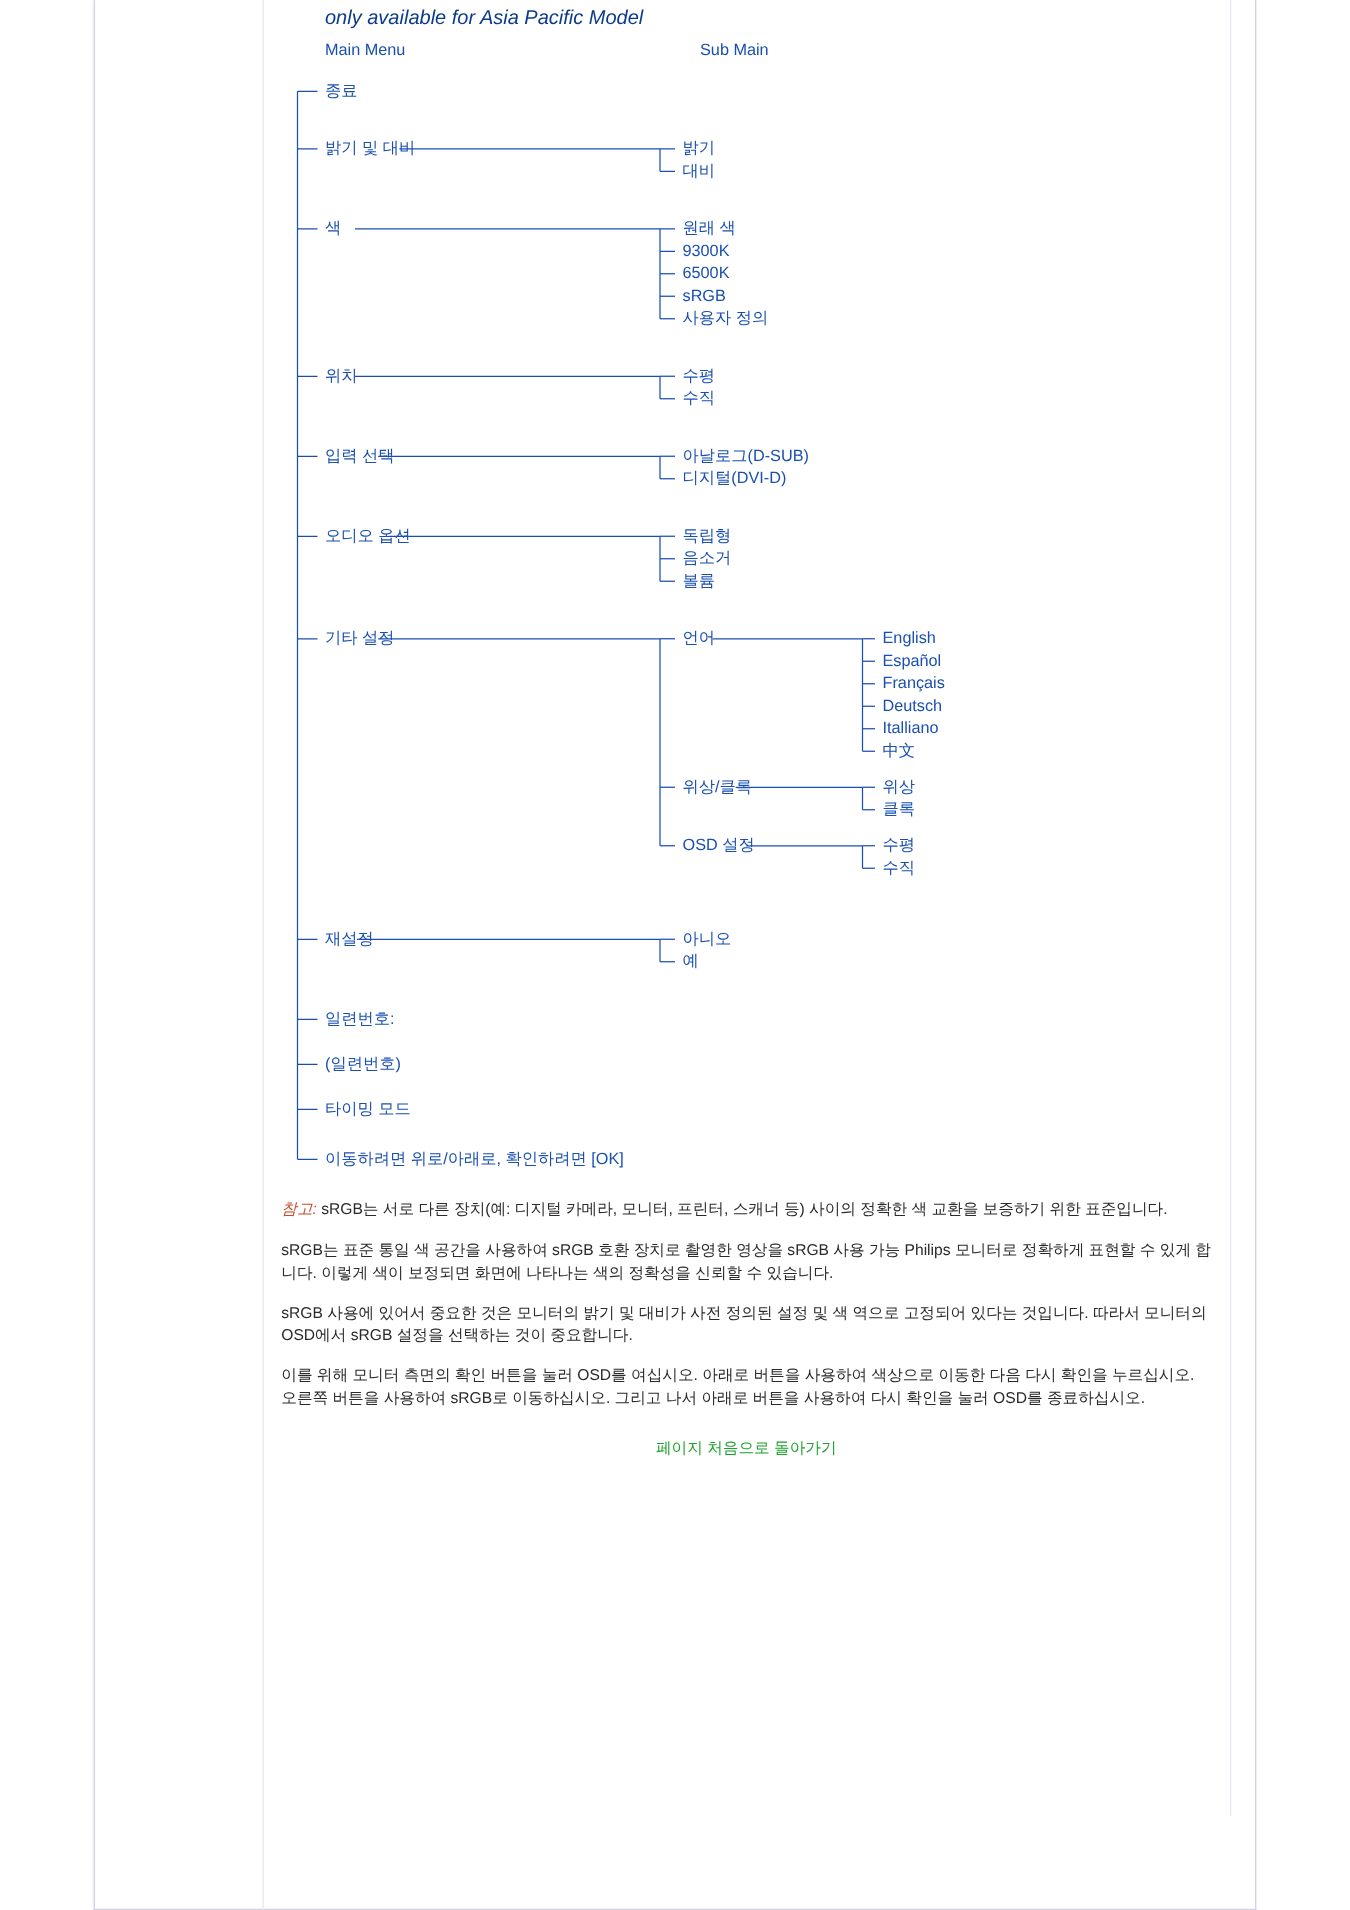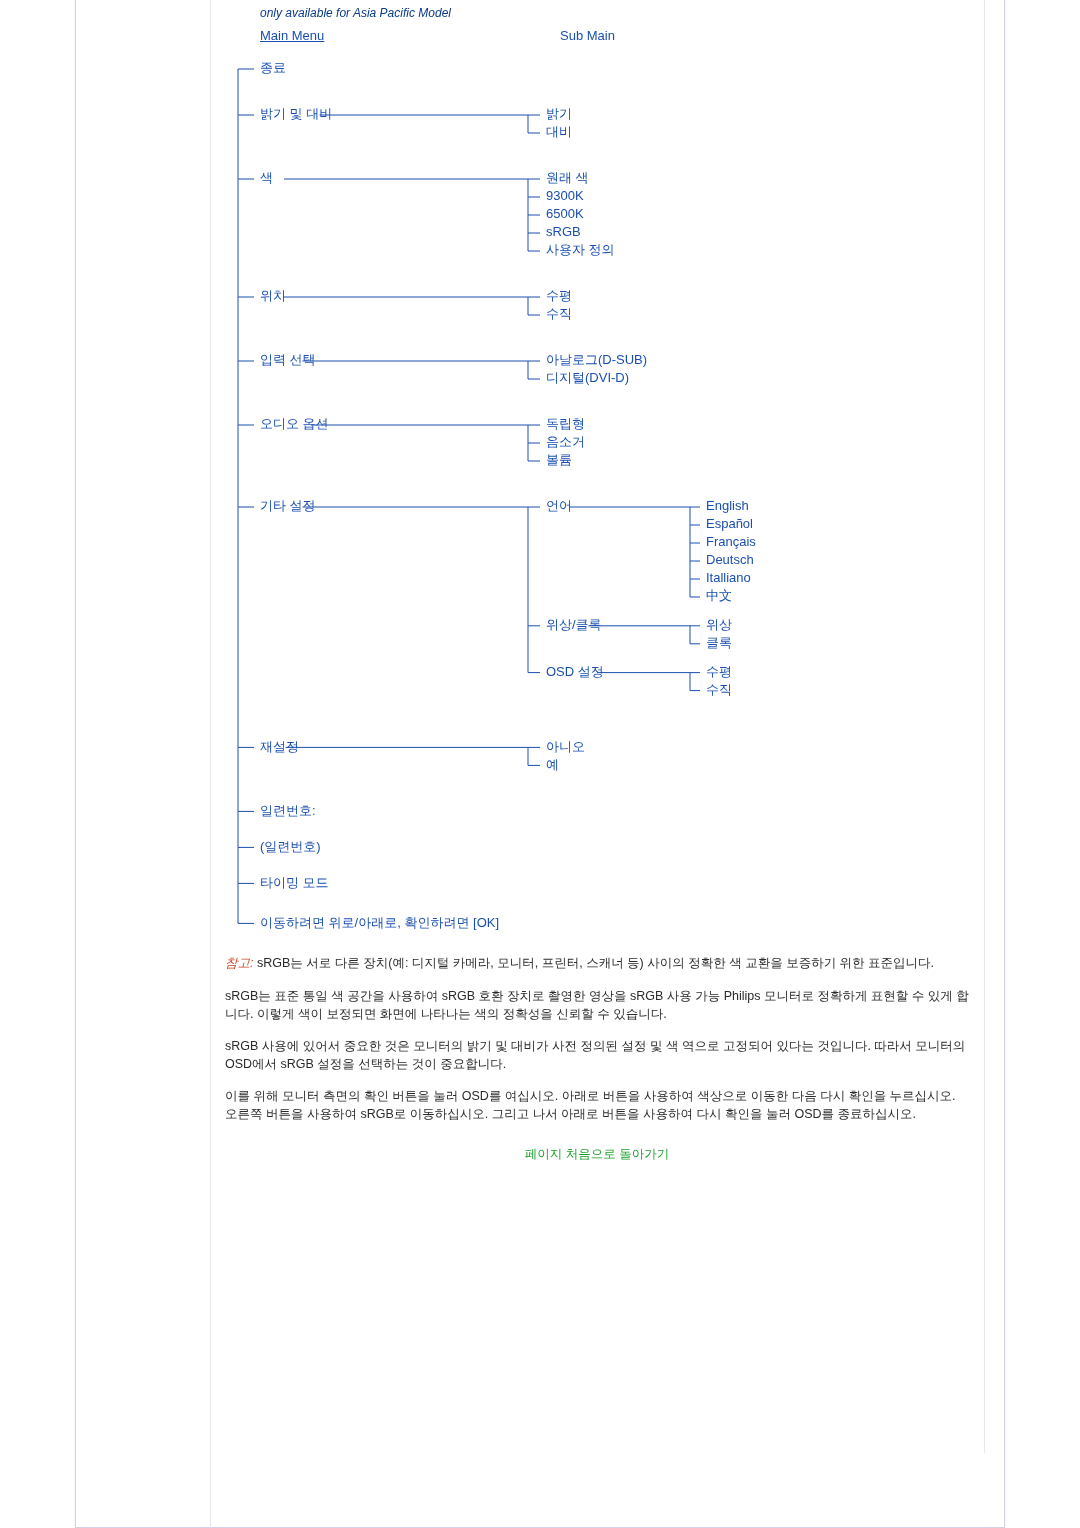--- a/index.html
+++ b/index.html
@@ -42,29 +42,29 @@
     width: 135px;
     top: 0;
     bottom: 0;
     border-right: 1px solid #e6e6f0;
   }
 
   .note-header {
     font-style: italic;
     color: #0b3b8a;
     margin: 0 0 8px 50px;
-    font-size: 12px;
+    font-size: 16px;
   }
   .col-headers {
     display: flex;
     margin: 2px 0 8px 50px;
     font-size: 13px;
   }
   .col-headers > div { color: #1a4fb0; }
-  .col-main { width: 300px; text-decoration: underline; }
+  .col-main { width: 300px; }
   .col-sub  { width: 200px; }
 
   
   .tree-wrap {
     margin-left: 20px;
   }
   .tree-svg text {
     font-family: Arial, "Malgun Gothic", sans-serif;
     font-size: 13px;
     fill: #1a4fb0;

